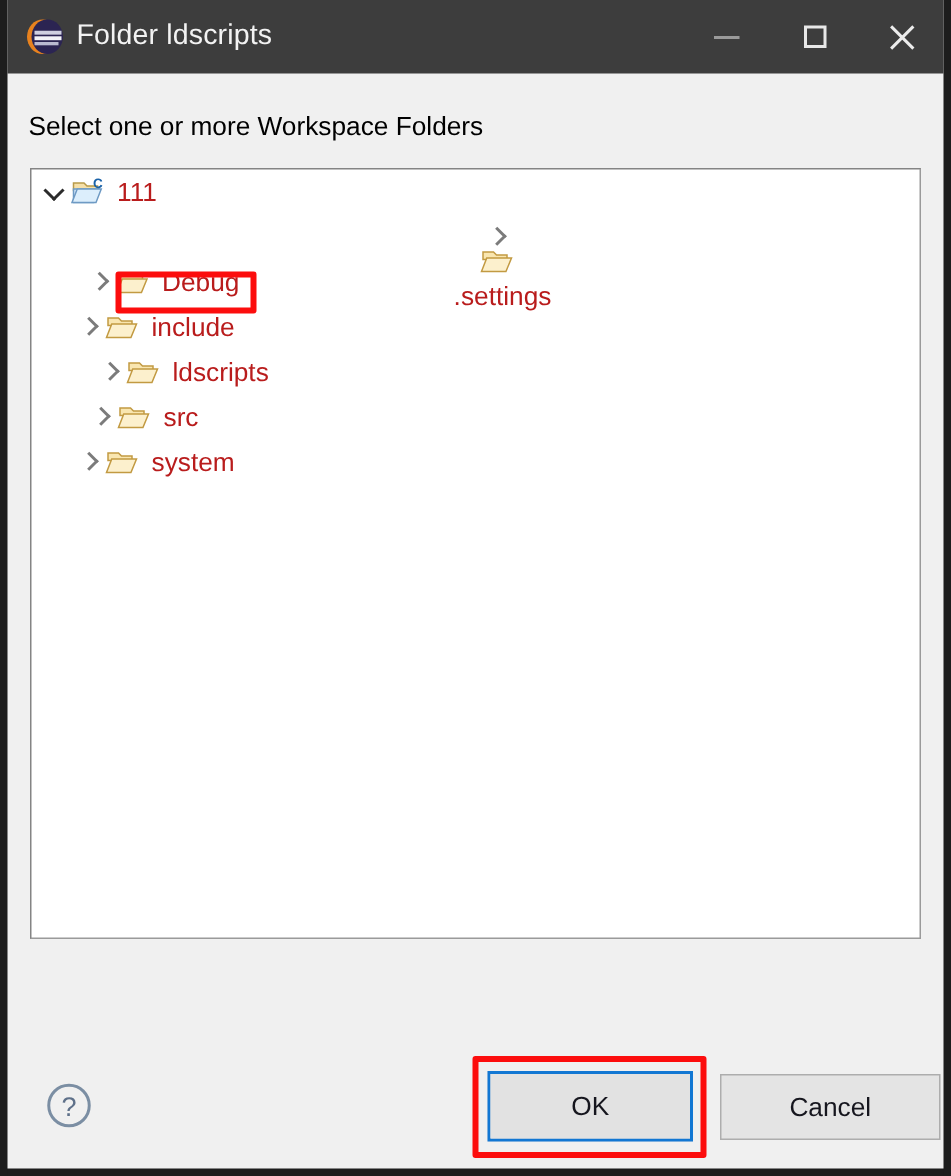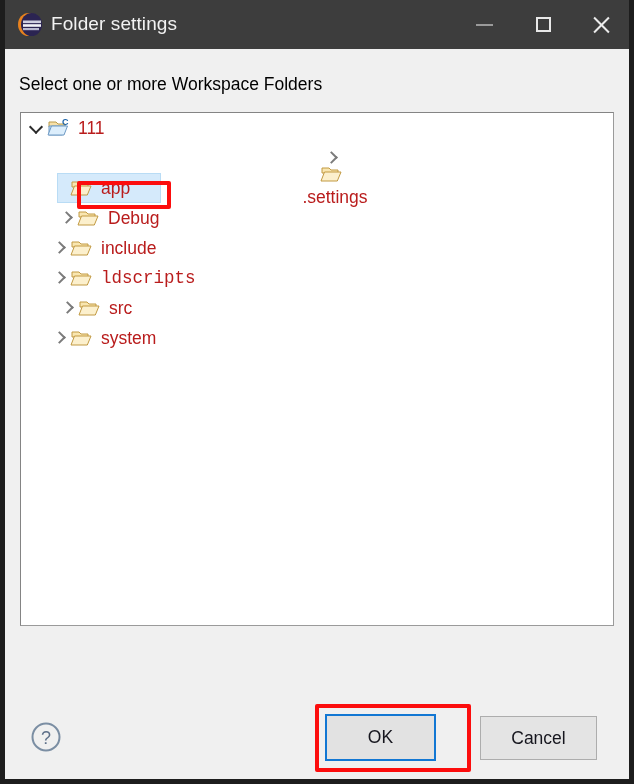--- a/index.html
+++ b/index.html
@@ -222,59 +222,59 @@
     background: #e4e4e4;
     font-size: 17.5px;
     color: #16161e;
     display: flex;
     align-items: center;
     justify-content: center;
   }
   #btn-ok {
     left: 320px;
     top: 714px;
-    width: 111px;
+    width: 137px;
     height: 47px;
     border: 2px solid #1277d3;
     background: #e2e2e2;
     align-items: flex-end;
   }
   #btn-ok .inner {
     width: 100%;
     height: 100%;
     border: 1px solid #e2e2e2;
     box-sizing: border-box;
     display: flex;
     align-items: center;
     justify-content: center;
   }
   #btn-cancel {
     left: 475px;
     top: 716px;
-    width: 117px;
+    width: 147px;
     height: 44px;
     border: 1px solid #adadad;
   }
 </style>
 </head>
 <body>
 
 <div id="dialog">
 
   <div id="titlebar">
     <span id="app-icon">
       <svg width="27" height="27" viewBox="0 0 27 27">
         <ellipse cx="11.5" cy="13.5" rx="10.5" ry="11.5" fill="#e8821e"></ellipse>
         <ellipse cx="14.5" cy="13.5" rx="10.5" ry="11.5" fill="#2b2452"></ellipse>
         <rect x="6" y="9.5" width="18" height="2.6" fill="#cfcfe0"></rect>
         <rect x="6" y="13.2" width="18" height="2.6" fill="#f2f2f7"></rect>
         <rect x="6" y="17" width="16" height="2.2" fill="#b9b9d0"></rect>
       </svg>
     </span>
-    <span id="title-text">Folder settings</span>
+    <span id="title-text">Folder ldscripts</span>
 
     <div class="winbtn" id="btn-min">
       <span class="glyph"></span>
     </div>
     <div class="winbtn" id="btn-max">
       <span class="glyph"></span>
     </div>
     <div class="winbtn" id="btn-close">
       <span class="glyph"></span>
     </div>
@@ -301,31 +301,20 @@
       <span class="twisty chev-right"></span>
       <span class="icon-slot">
         <svg width="24" height="22" viewBox="0 0 24 22">
           <path d="M2 5 h7 l2 2 h7 v3 H2 Z" fill="#f9e6b0" stroke="#c29a42" stroke-width="1"></path>
           <path d="M4.5 9 h16.5 l-3.7 9 H1 Z" fill="#fcf0cd" stroke="#c29a42" stroke-width="1"></path>
         </svg>
       </span>
       <span class="label">.settings</span>
     </div>
 
-    <div class="tree-row" id="row-app" style="padding-left:29px;">
-      <span class="sel-bg"></span>
-      <span class="twisty"></span>
-      <span class="icon-slot">
-        <svg width="24" height="22" viewBox="0 0 24 22">
-          <path d="M2 5 h7 l2 2 h7 v3 H2 Z" fill="#f9e6b0" stroke="#c29a42" stroke-width="1"></path>
-          <path d="M4.5 9 h16.5 l-3.7 9 H1 Z" fill="#fcf0cd" stroke="#c29a42" stroke-width="1"></path>
-        </svg>
-      </span>
-      <span class="label">app</span>
-    </div>
 
     <div class="tree-row" id="row-debug" style="padding-left:36px;">
       <span class="twisty chev-right"></span>
       <span class="icon-slot">
         <svg width="24" height="22" viewBox="0 0 24 22">
           <path d="M2 5 h7 l2 2 h7 v3 H2 Z" fill="#f9e6b0" stroke="#c29a42" stroke-width="1"></path>
           <path d="M4.5 9 h16.5 l-3.7 9 H1 Z" fill="#fcf0cd" stroke="#c29a42" stroke-width="1"></path>
         </svg>
       </span>
       <span class="label">Debug</span>
@@ -335,21 +324,21 @@
       <span class="twisty chev-right"></span>
       <span class="icon-slot">
         <svg width="24" height="22" viewBox="0 0 24 22">
           <path d="M2 5 h7 l2 2 h7 v3 H2 Z" fill="#f9e6b0" stroke="#c29a42" stroke-width="1"></path>
           <path d="M4.5 9 h16.5 l-3.7 9 H1 Z" fill="#fcf0cd" stroke="#c29a42" stroke-width="1"></path>
         </svg>
       </span>
       <span class="label">include</span>
     </div>
 
-    <div class="tree-row" id="row-ldscripts" style="padding-left:29px;font-family:Liberation Mono, monospace;">
+    <div class="tree-row" id="row-ldscripts" style="padding-left:43px;">
       <span class="twisty chev-right"></span>
       <span class="icon-slot">
         <svg width="24" height="22" viewBox="0 0 24 22">
           <path d="M2 5 h7 l2 2 h7 v3 H2 Z" fill="#f9e6b0" stroke="#c29a42" stroke-width="1"></path>
           <path d="M4.5 9 h16.5 l-3.7 9 H1 Z" fill="#fcf0cd" stroke="#c29a42" stroke-width="1"></path>
         </svg>
       </span>
       <span class="label">ldscripts</span>
     </div>
 

